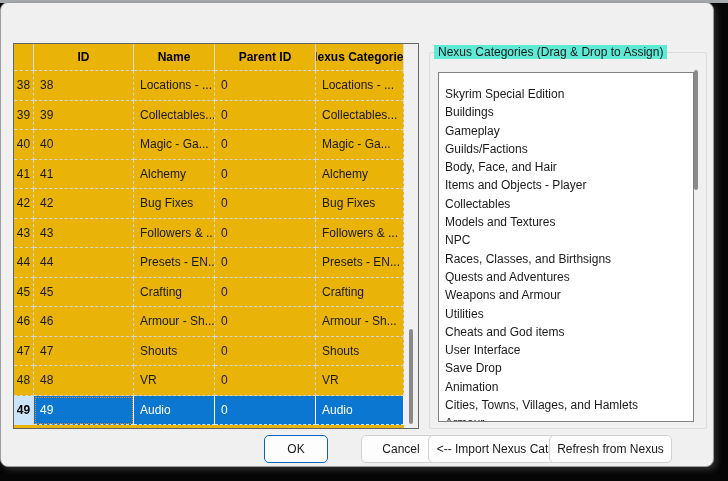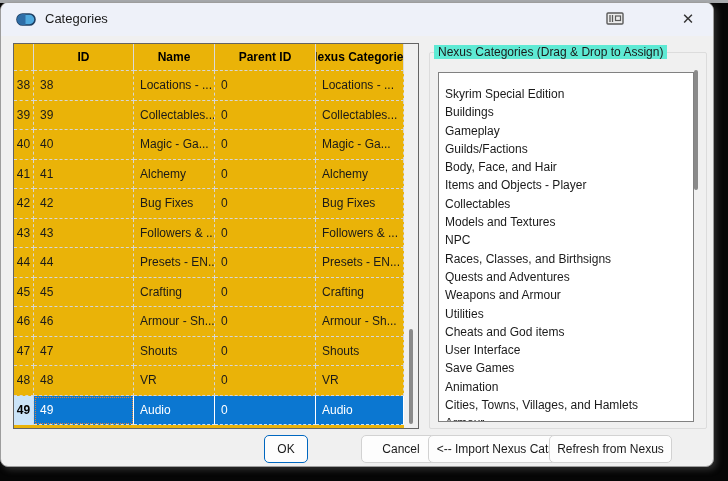--- a/index.html
+++ b/index.html
@@ -55,50 +55,32 @@
   .litem { height: 18.3px; line-height: 18.3px; font-size: 12px; color: #1a1a1a;
     padding-left: 6px; white-space: nowrap; }
   .list-thumb { position: absolute; right: 8px; top: 17px; width: 4px; height: 120px;
     background: #8a8a8a; border-radius: 2px; }
 
   
   .btn { position: absolute; top: 432px; height: 28px; background: #fdfdfd;
     border: 1px solid #d2d2d2; border-radius: 5px; font-size: 12px; color: #1a1a1a;
     font-family: "Liberation Sans", sans-serif; display: flex; align-items: center;
     justify-content: center; white-space: nowrap; }
-  .btn-ok      { left: 263px; width: 44px; border-color: #0067c0; }
+  .btn-ok      { left: 263px; width: 64px; border-color: #0067c0; }
   .btn-cancel  { left: 360px; width: 80px; }
   .btn-import  { left: 427px; width: 135px; }
   .btn-refresh { left: 548px; width: 123px; }
 </style>
 </head>
 <body>
 
 <div class="backdrop-top"></div>
 
 <div class="dialog">
 
-  <div class="titlebar">
-    <span class="app-icon">
-      <svg width="21" height="15" viewBox="0 0 21 15">
-        <rect x="1" y="2" width="18" height="11" rx="5.5" fill="#4fa9de" stroke="#1e3f63" stroke-width="1.6"></rect>
-        <path d="M6.5 2 a5.5 5.5 0 0 0 0 11 h3 v-11 z" fill="#2e6da6"></path>
-      </svg>
-    </span>
-    <span class="title-text">Categories</span>
-    <span class="panel-icon">
-      <svg width="18" height="13" viewBox="0 0 18 13">
-        <rect x="1" y="1" width="16" height="11" rx="1" fill="#ececec" stroke="#5a5a5a" stroke-width="1.4"></rect>
-        <line x1="4" y1="3" x2="4" y2="10" stroke="#5a5a5a" stroke-width="1.3"></line>
-        <line x1="6.5" y1="3" x2="6.5" y2="10" stroke="#5a5a5a" stroke-width="1.3"></line>
-        <rect x="9.5" y="4" width="5" height="4.5" fill="none" stroke="#5a5a5a" stroke-width="1.2"></rect>
-      </svg>
-    </span>
-    <span class="close-btn">✕</span>
-  </div>
 
   <div class="table-frame">
     <div class="table-viewport">
       <div class="hrow">
         <div class="hcell c-num"></div>
         <div class="hcell c-id">ID</div>
         <div class="hcell c-name">Name</div>
         <div class="hcell c-parent">Parent ID</div>
         <div class="hcell c-nexus">Nexus Categories</div>
       </div>
@@ -205,21 +187,21 @@
         <div class="litem">Items and Objects - Player</div>
         <div class="litem">Collectables</div>
         <div class="litem">Models and Textures</div>
         <div class="litem">NPC</div>
         <div class="litem">Races, Classes, and Birthsigns</div>
         <div class="litem">Quests and Adventures</div>
         <div class="litem">Weapons and Armour</div>
         <div class="litem">Utilities</div>
         <div class="litem">Cheats and God items</div>
         <div class="litem">User Interface</div>
-        <div class="litem">Save Games</div>
+        <div class="litem">Save Drop</div>
         <div class="litem">Animation</div>
         <div class="litem">Cities, Towns, Villages, and Hamlets</div>
         <div class="litem">Armour</div>
       </div>
     <div class="list-thumb"></div>
   </div>
 
   <button class="btn btn-ok">OK</button>
   <button class="btn btn-cancel">Cancel</button>
   <button class="btn btn-import">&lt;-- Import Nexus Cats</button>

